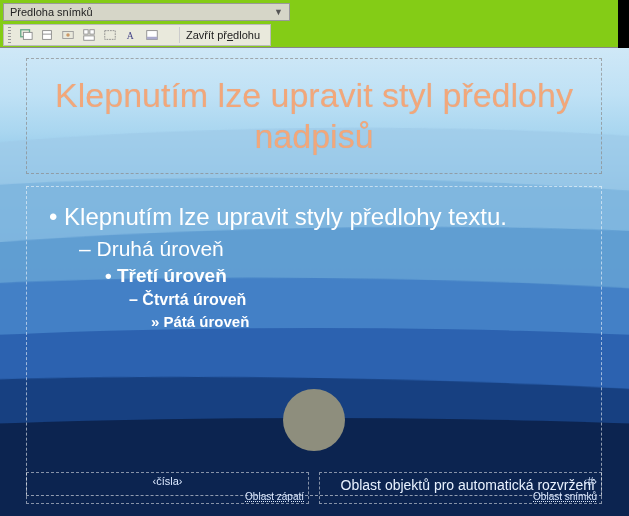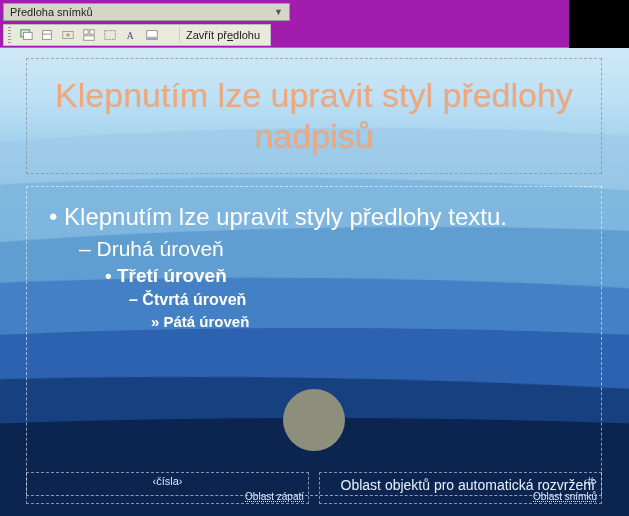--- a/index.html
+++ b/index.html
@@ -7,23 +7,23 @@
     width: 629px;
     height: 516px;
     font-family: Tahoma, Arial, sans-serif;
     background: #000;
     overflow: hidden;
     position: relative;
   }
   .toolbar-wrap {
     position: absolute;
     top: 0; left: 0;
-    width: 569px;
+    width: 618px;
     height: 48px;
-    background: #a21caf;
+    background: #84cc16;
     border-bottom: 1px solid #888;
     padding-left: 17px;
   }
   .toolbar-title {
     position: absolute;
     top: 3px; left: 3px;
     width: 287px;
     height: 18px;
     background: #d6d6c8;
     border: 1px solid #999;

